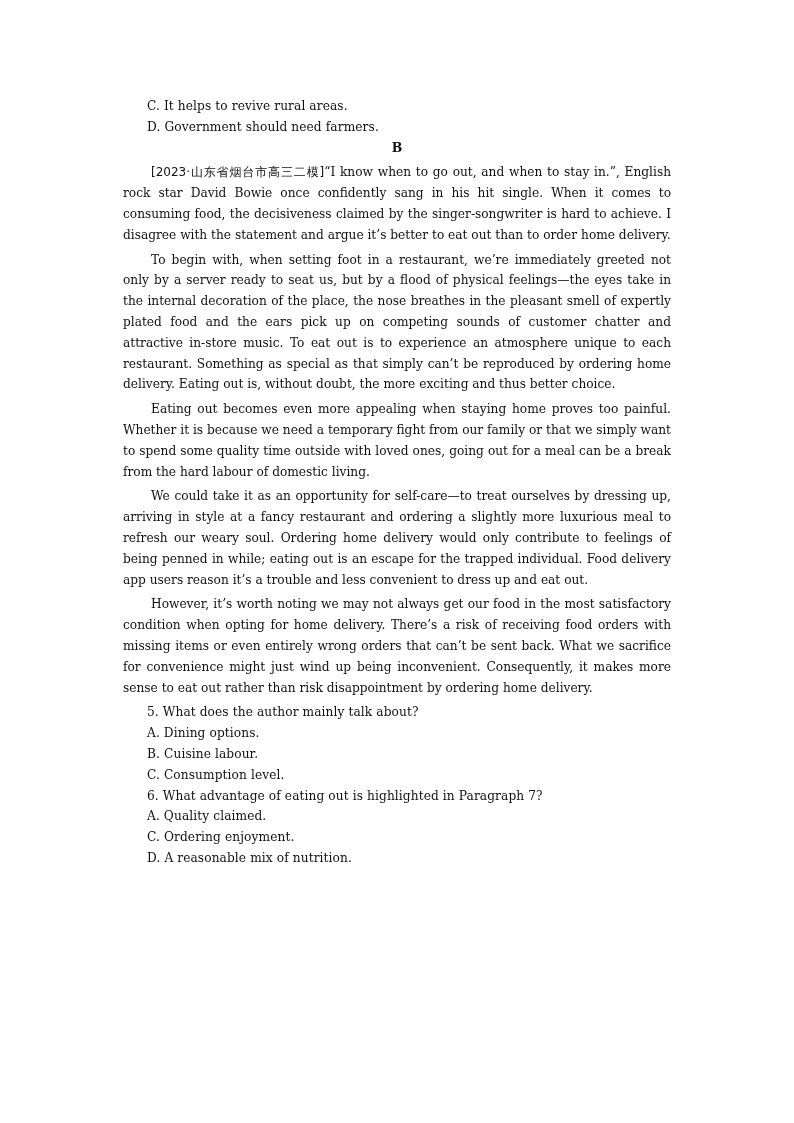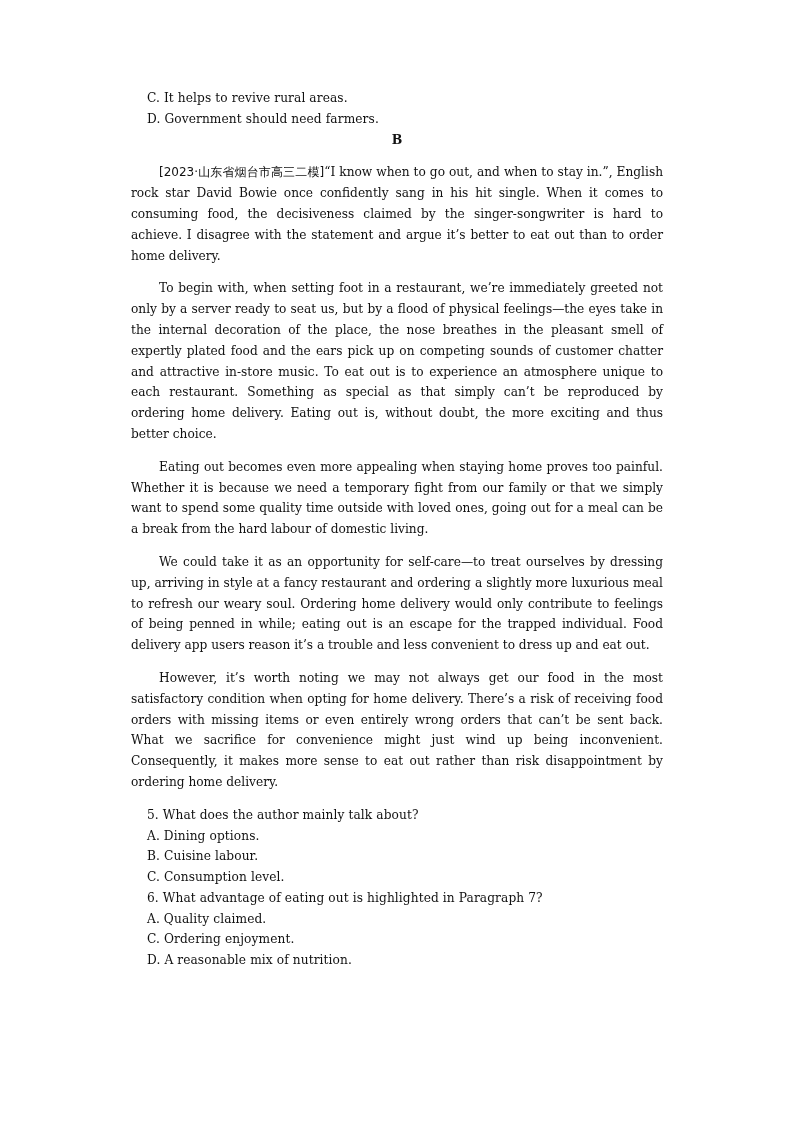--- a/index.html
+++ b/index.html
@@ -11,38 +11,38 @@
       width: 794px;
       height: 1123px;
       position: relative;
       overflow: hidden;
       font-family: "DejaVu Serif", "Liberation Serif", serif;
       color: #111111;
     }
     .page {
       position: absolute;
       left: 119px;
-      top: 88px;
+      top: 96px;
       width: 556px;
     }
     .line {
       font-size: 12.2px;
       line-height: 20.8px;
       height: 20.8px;
       white-space: nowrap;
       letter-spacing: 0.1px;
     }
     .indent { padding-left: 28px; }
     .para {
       font-size: 12.2px;
       line-height: 20.8px;
       text-align: justify;
       text-align-last: left;
       text-indent: 28px;
-      margin: 12px;
+      margin: 4px;
     }
     .section-heading {
       text-align: center;
       font-weight: bold;
       font-size: 12.5px;
       line-height: 20.8px;
       height: 20.8px;
     }
     .source-tag {
       font-family: "DejaVu Sans", "Liberation Sans", sans-serif;

